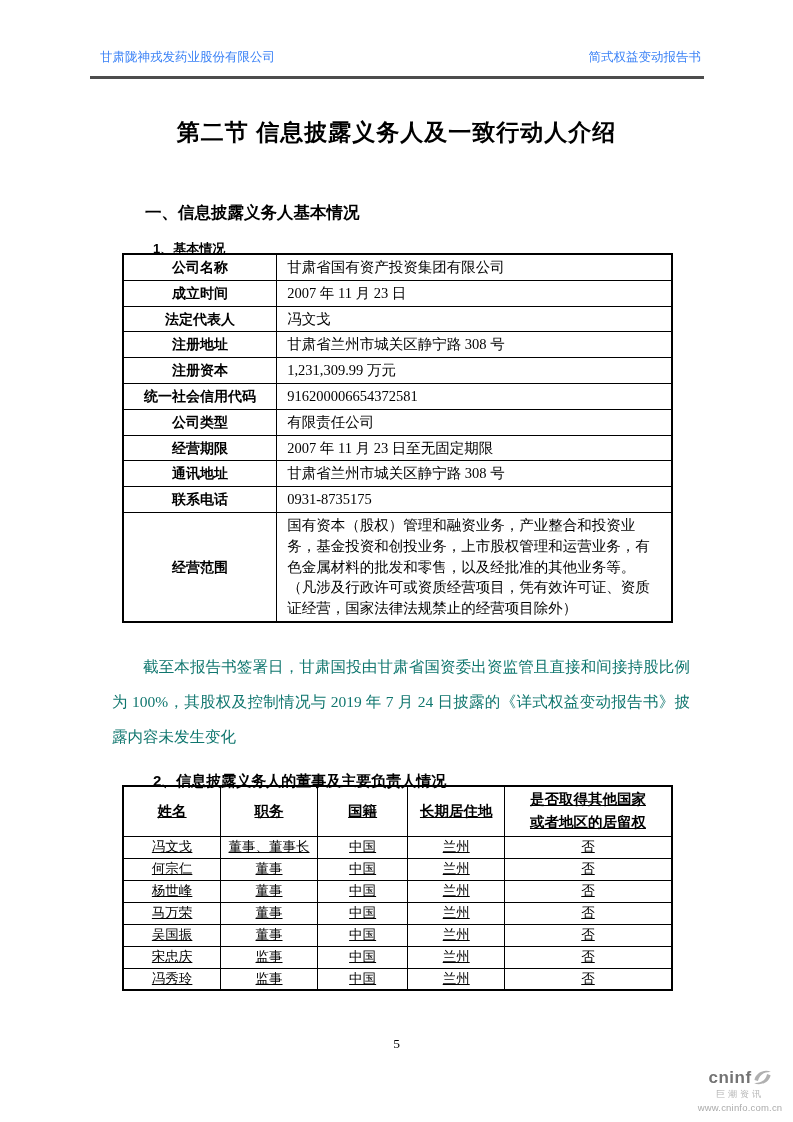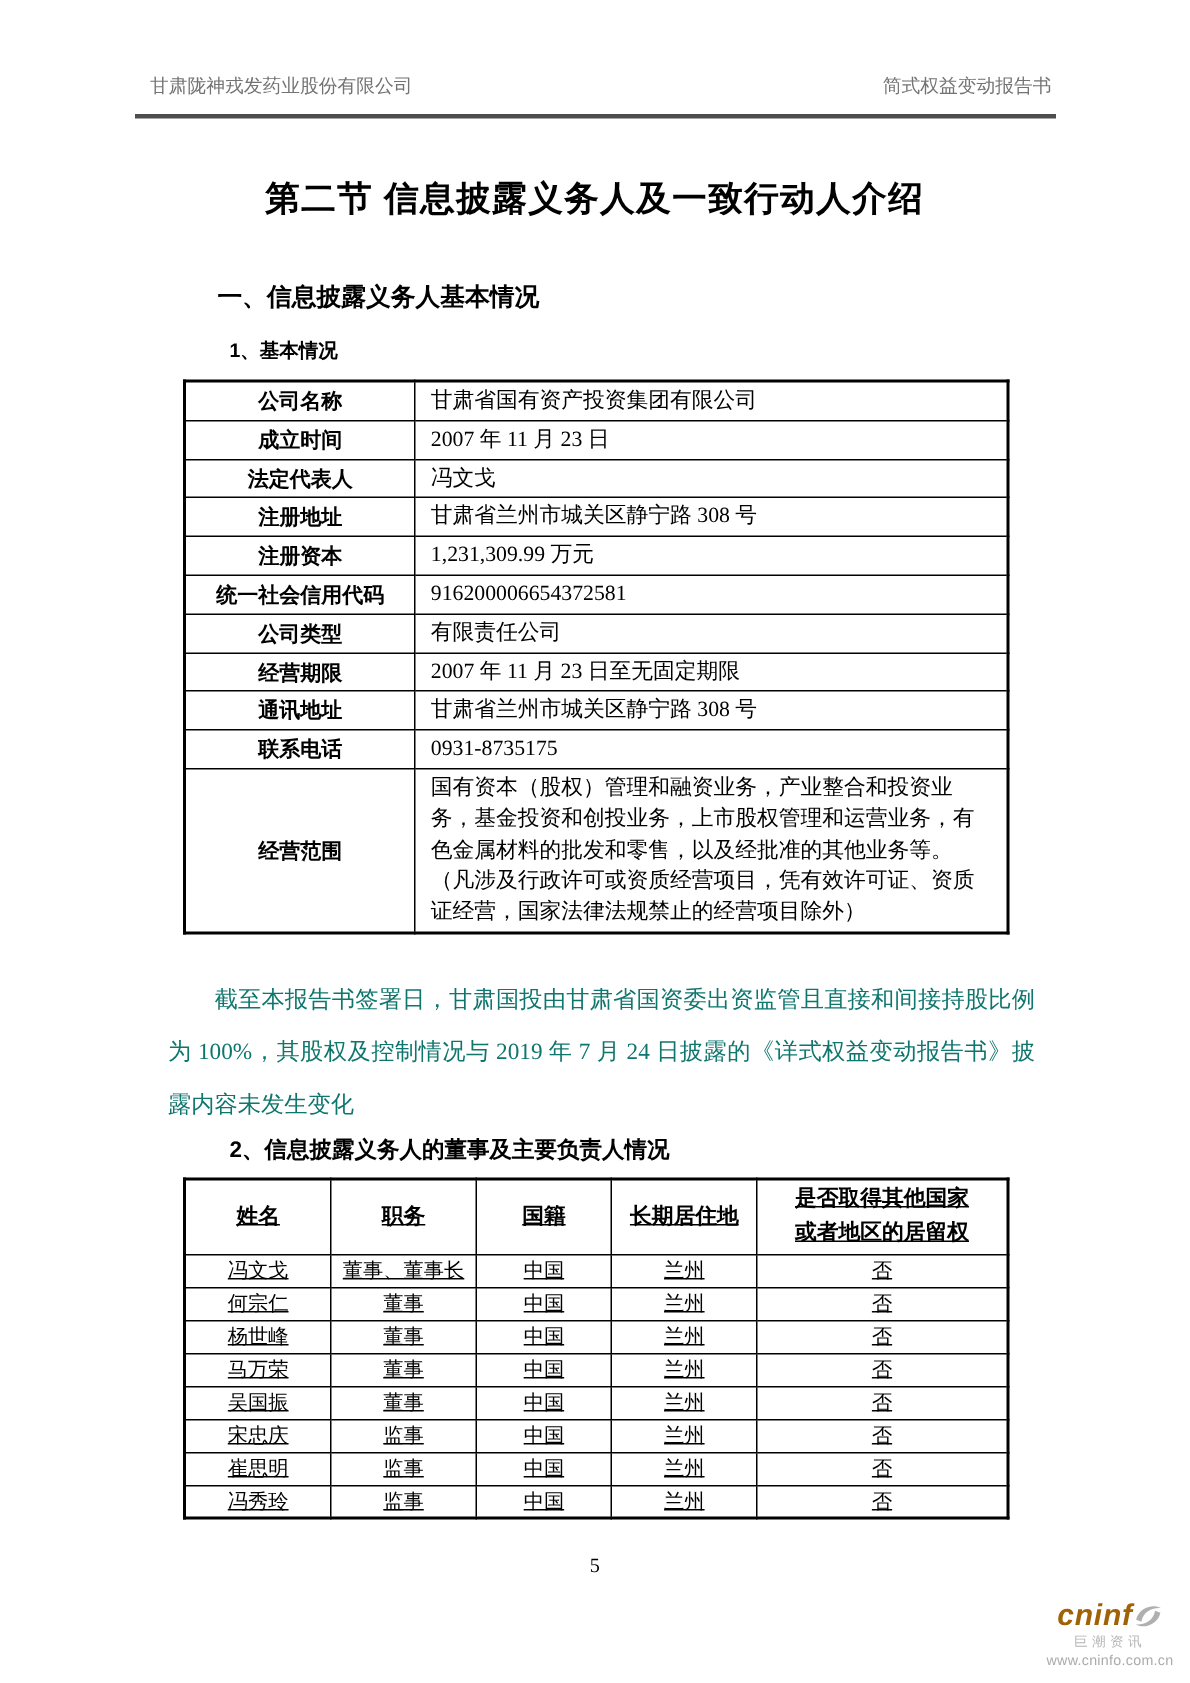--- a/index.html
+++ b/index.html
@@ -8,36 +8,37 @@
     position:relative;
     width:793px; height:1122px;
     background:#ffffff;
     font-family:"Liberation Serif","DejaVu Serif",serif;
     color:#000;
     overflow:hidden;
   }
   .doc-header {
     position:absolute; top:49px; left:100px; right:92px;
     display:flex; justify-content:space-between;
-    font-size:12.5px; color:#737373;
+    font-size:12.5px; color:#3b82f6;
   }
   .header-rule {
     position:absolute; top:76px; left:90px; width:614px; height:2.5px;
     background:#4d4d4d;
   }
   .doc-title {
     position:absolute; top:117px; left:0; width:100%;
     text-align:center;
     font-family:"Liberation Sans","DejaVu Sans",sans-serif;
     font-weight:bold; font-size:23px; letter-spacing:1px;
   }
   .sec-heading {
     position:absolute;
     font-family:"Liberation Sans","DejaVu Sans",sans-serif;
     font-weight:bold;
+    margin-top:15px;
   }
   #sec1 { top:187px; left:145px; font-size:16.5px; }
   #sec1-1 { top:225px; left:153px; font-size:13px; }
   #sec1-2 { top:757px; left:153px; font-size:15px; }
 
   table {
     position:absolute; left:122px; width:551px;
     border-collapse:collapse; table-layout:fixed;
     border:2px solid #000;
   }
@@ -83,21 +84,21 @@
     position:absolute; right:5px; bottom:9px;
     width:96px;
     font-family:"Liberation Sans","DejaVu Sans",sans-serif;
     text-align:center;
   }
   .logo-top {
     display:flex; justify-content:center; align-items:center;
     gap:1px; line-height:1;
   }
   .logo-brand {
-    font-weight:bold; font-size:20px; color:#a16207; letter-spacing:0.5px;font-style:italic;
+    font-weight:bold; font-size:17px; color:#737373; letter-spacing:0.5px;
   }
   .logo-name {
     font-size:9px; color:#b5b5b5; letter-spacing:3px; margin-top:1px;
   }
   .logo-url {
     font-size:9.5px; color:#ababab; margin-top:1px; letter-spacing:0.2px;
   }
 </style>
 </head>
 <body>
@@ -221,27 +222,20 @@
         </tr>
         <tr>
           <td>吴国振</td>
           <td>董事</td>
           <td>中国</td>
           <td>兰州</td>
           <td>否</td>
         </tr>
         <tr>
           <td>宋忠庆</td>
-          <td>监事</td>
-          <td>中国</td>
-          <td>兰州</td>
-          <td>否</td>
-        </tr>
-        <tr>
-          <td>崔思明</td>
           <td>监事</td>
           <td>中国</td>
           <td>兰州</td>
           <td>否</td>
         </tr>
         <tr>
           <td>冯秀玲</td>
           <td>监事</td>
           <td>中国</td>
           <td>兰州</td>

